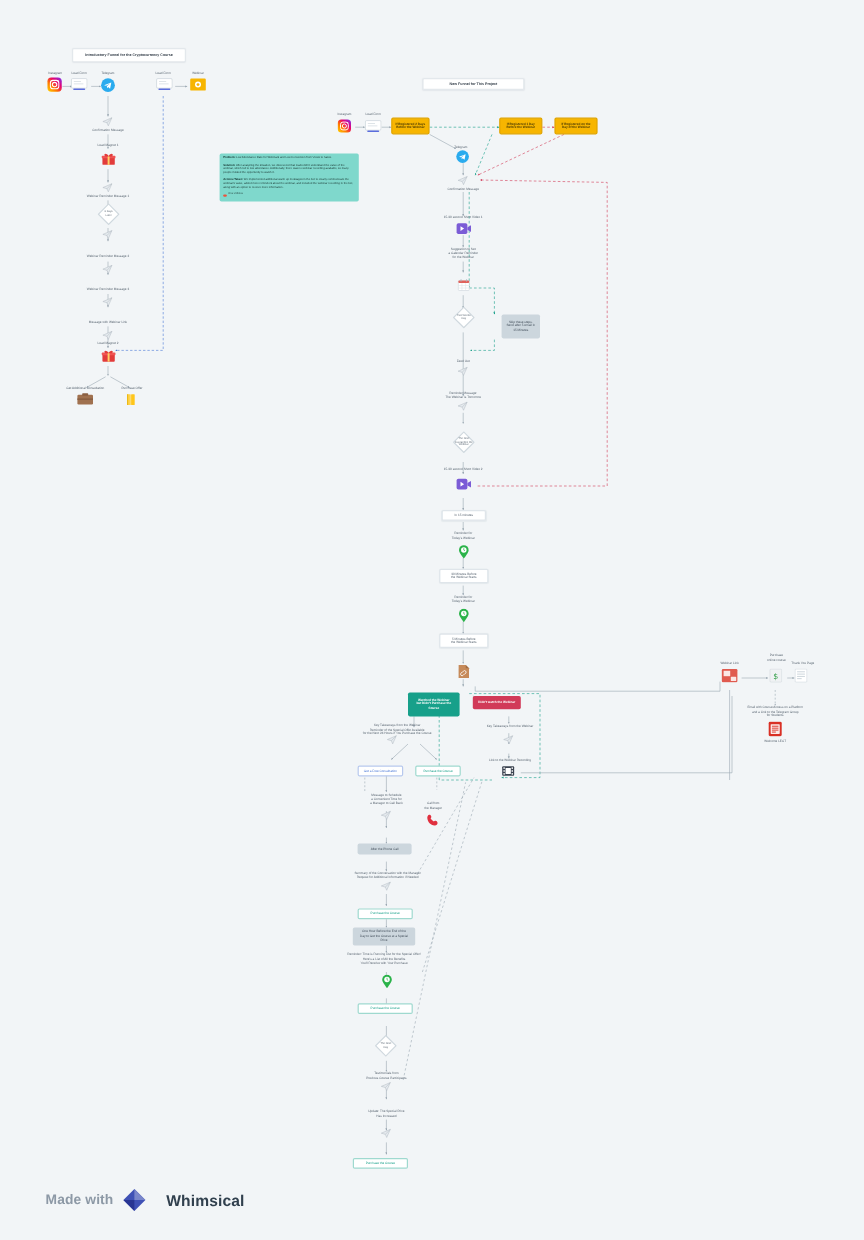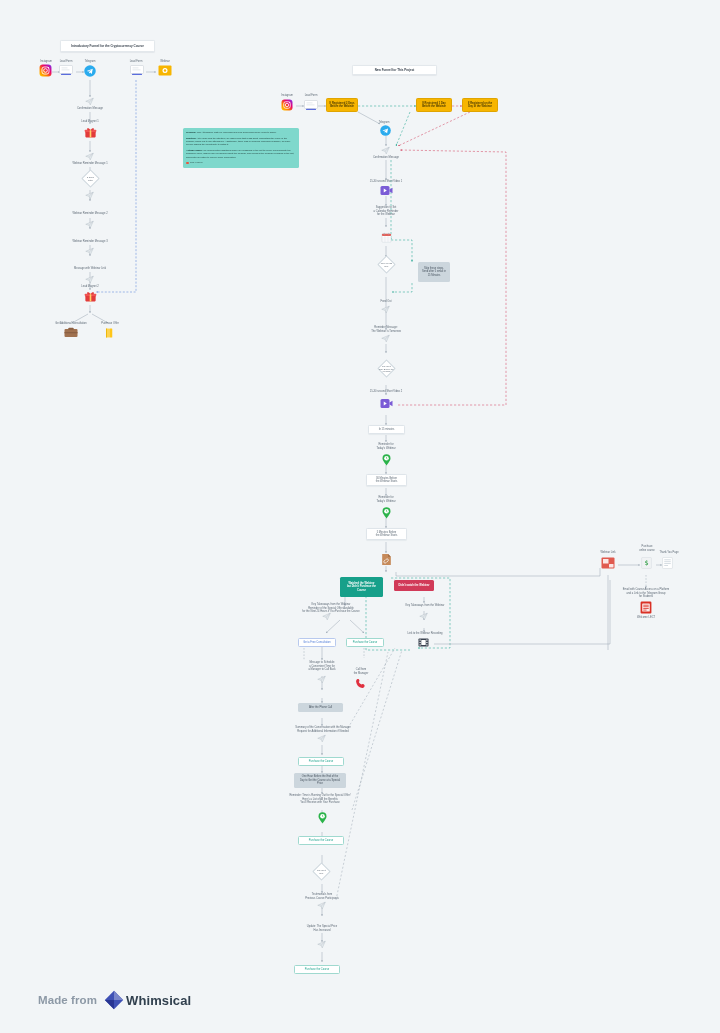--- a/index.html
+++ b/index.html
@@ -88,21 +88,21 @@
 
   
   .plane { width:9px; height:9px; }
   
   .footer {
     position:absolute; left:38px; bottom:22px; display:flex; align-items:center; gap:6px;
   }
   .footer .made {
     font-size:11.5px; font-weight:bold; color:#8d99a6; letter-spacing:.1px;
   }
-  .footer .wm { display:flex; align-items:center; gap:1px; }
+  .footer .wm { display:flex; align-items:center; gap:16px; }
   .footer .wname { font-size:13px; font-weight:bold; color:#31404e; letter-spacing:.1px; }
 </style>
 </head>
 <body>
 
 <div class="canvas">
 
   <svg class="edges">
     <defs>
       <marker id="ah" markerWidth="5" markerHeight="5" refX="3.4" refY="1.7" orient="auto">
@@ -698,21 +698,21 @@
           <rect x="6" y="7" width="10" height="1.4"></rect>
           <rect x="6" y="10" width="10" height="1.4"></rect>
       <rect x="6" y="13" width="10" height="1.4"></rect>
           <rect x="6" y="16" width="6" height="1.4"></rect>
         </g>
       </svg>
   </div>
   <div class="lbl" style="left:628px;top:616px;width:36px;">Welcome LECT</div>
 
   <div class="footer">
-    <span class="made">Made from</span>
+    <span class="made">Made with</span>
     <span class="wm">
       <span style="width:22px;height:22px;display:inline-block;">
         <svg viewBox="0 0 24 24" style="width:100%;height:100%;display:block;">
           <path d="M12 2 L22 12 L12 22 L2 12 z" fill="#3f51b5"></path>
           <path d="M12 2 L22 12 L12 12 z" fill="#7986cb"></path>
           <path d="M2 12 L12 12 L12 22 z" fill="#283593"></path>
         </svg>
       </span>
       <span class="wname">Whimsical</span>
     </span>

